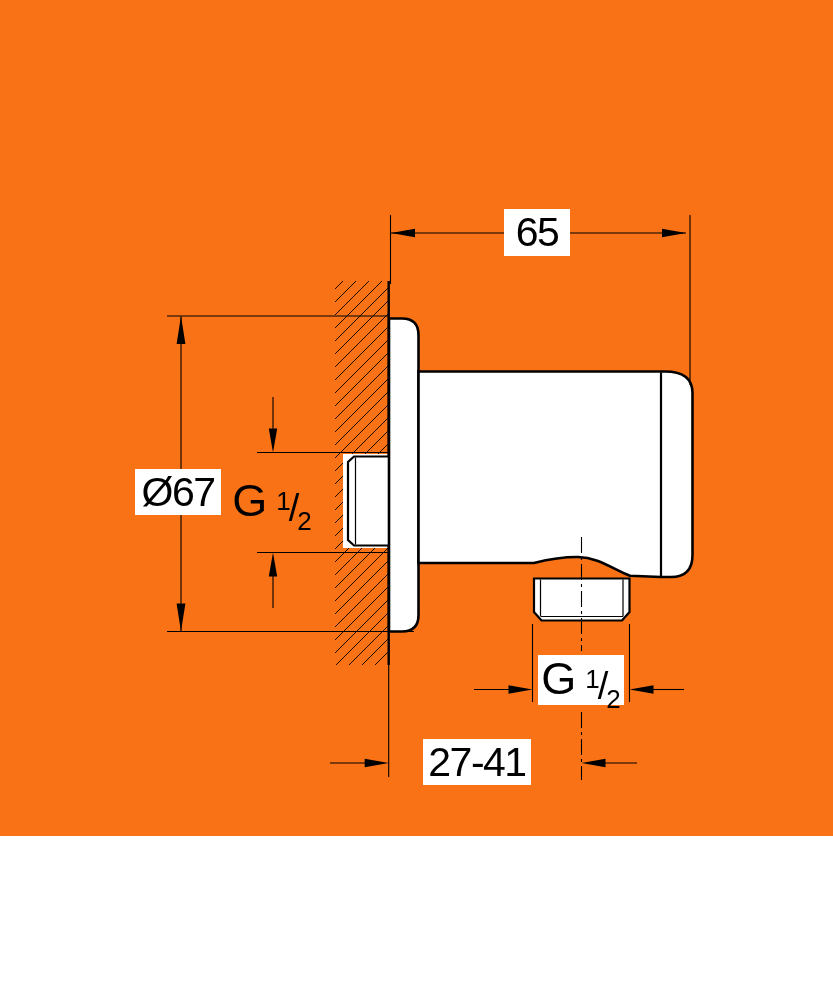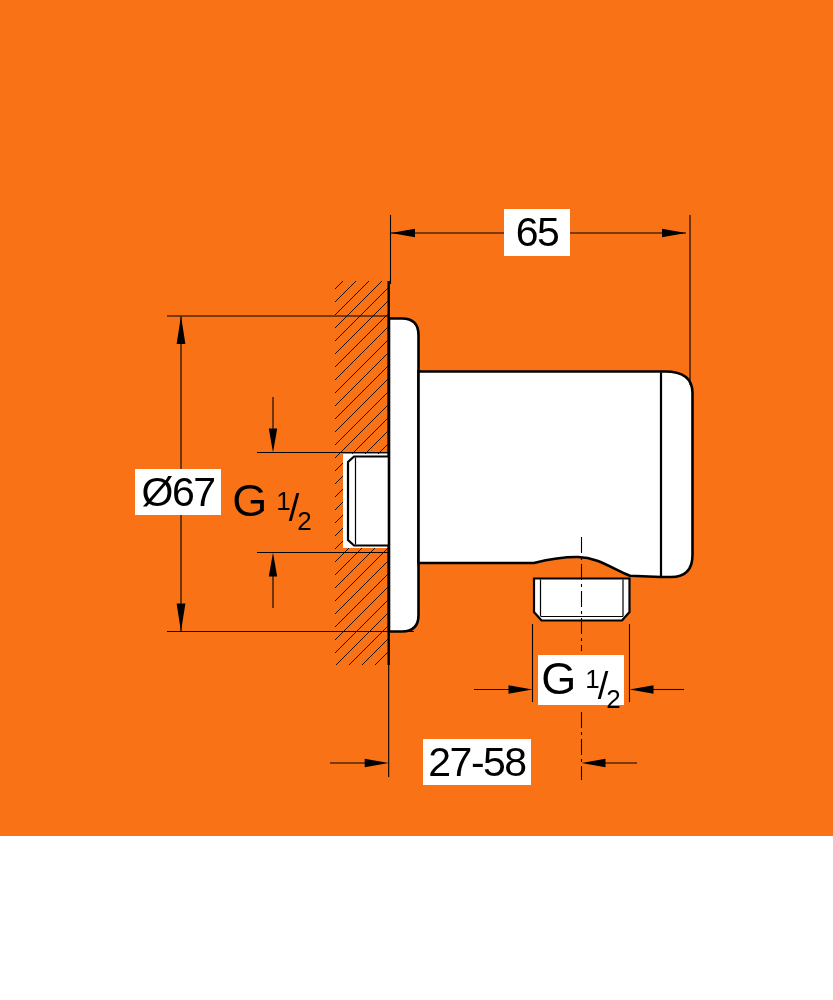--- a/index.html
+++ b/index.html
@@ -163,15 +163,15 @@
   <div class="thread-label" style="left:230px; top:477px; width:84px; height:50px;">
     <span class="g-letter">G</span>
     <span class="frac"><span class="num">1</span><span class="slash">/</span><span class="den">2</span></span>
   </div>
 
   <div class="thread-label masked" style="left:538px; top:655px; width:86px; height:50px;">
     <span class="g-letter">G</span>
     <span class="frac"><span class="num">1</span><span class="slash">/</span><span class="den">2</span></span>
   </div>
 
-  <div class="dim-label" style="left:423px; top:739px; width:108px; height:46px;">27-58</div>
+  <div class="dim-label" style="left:423px; top:739px; width:108px; height:46px;">27-41</div>
 
 </div>
 
 </body></html>

